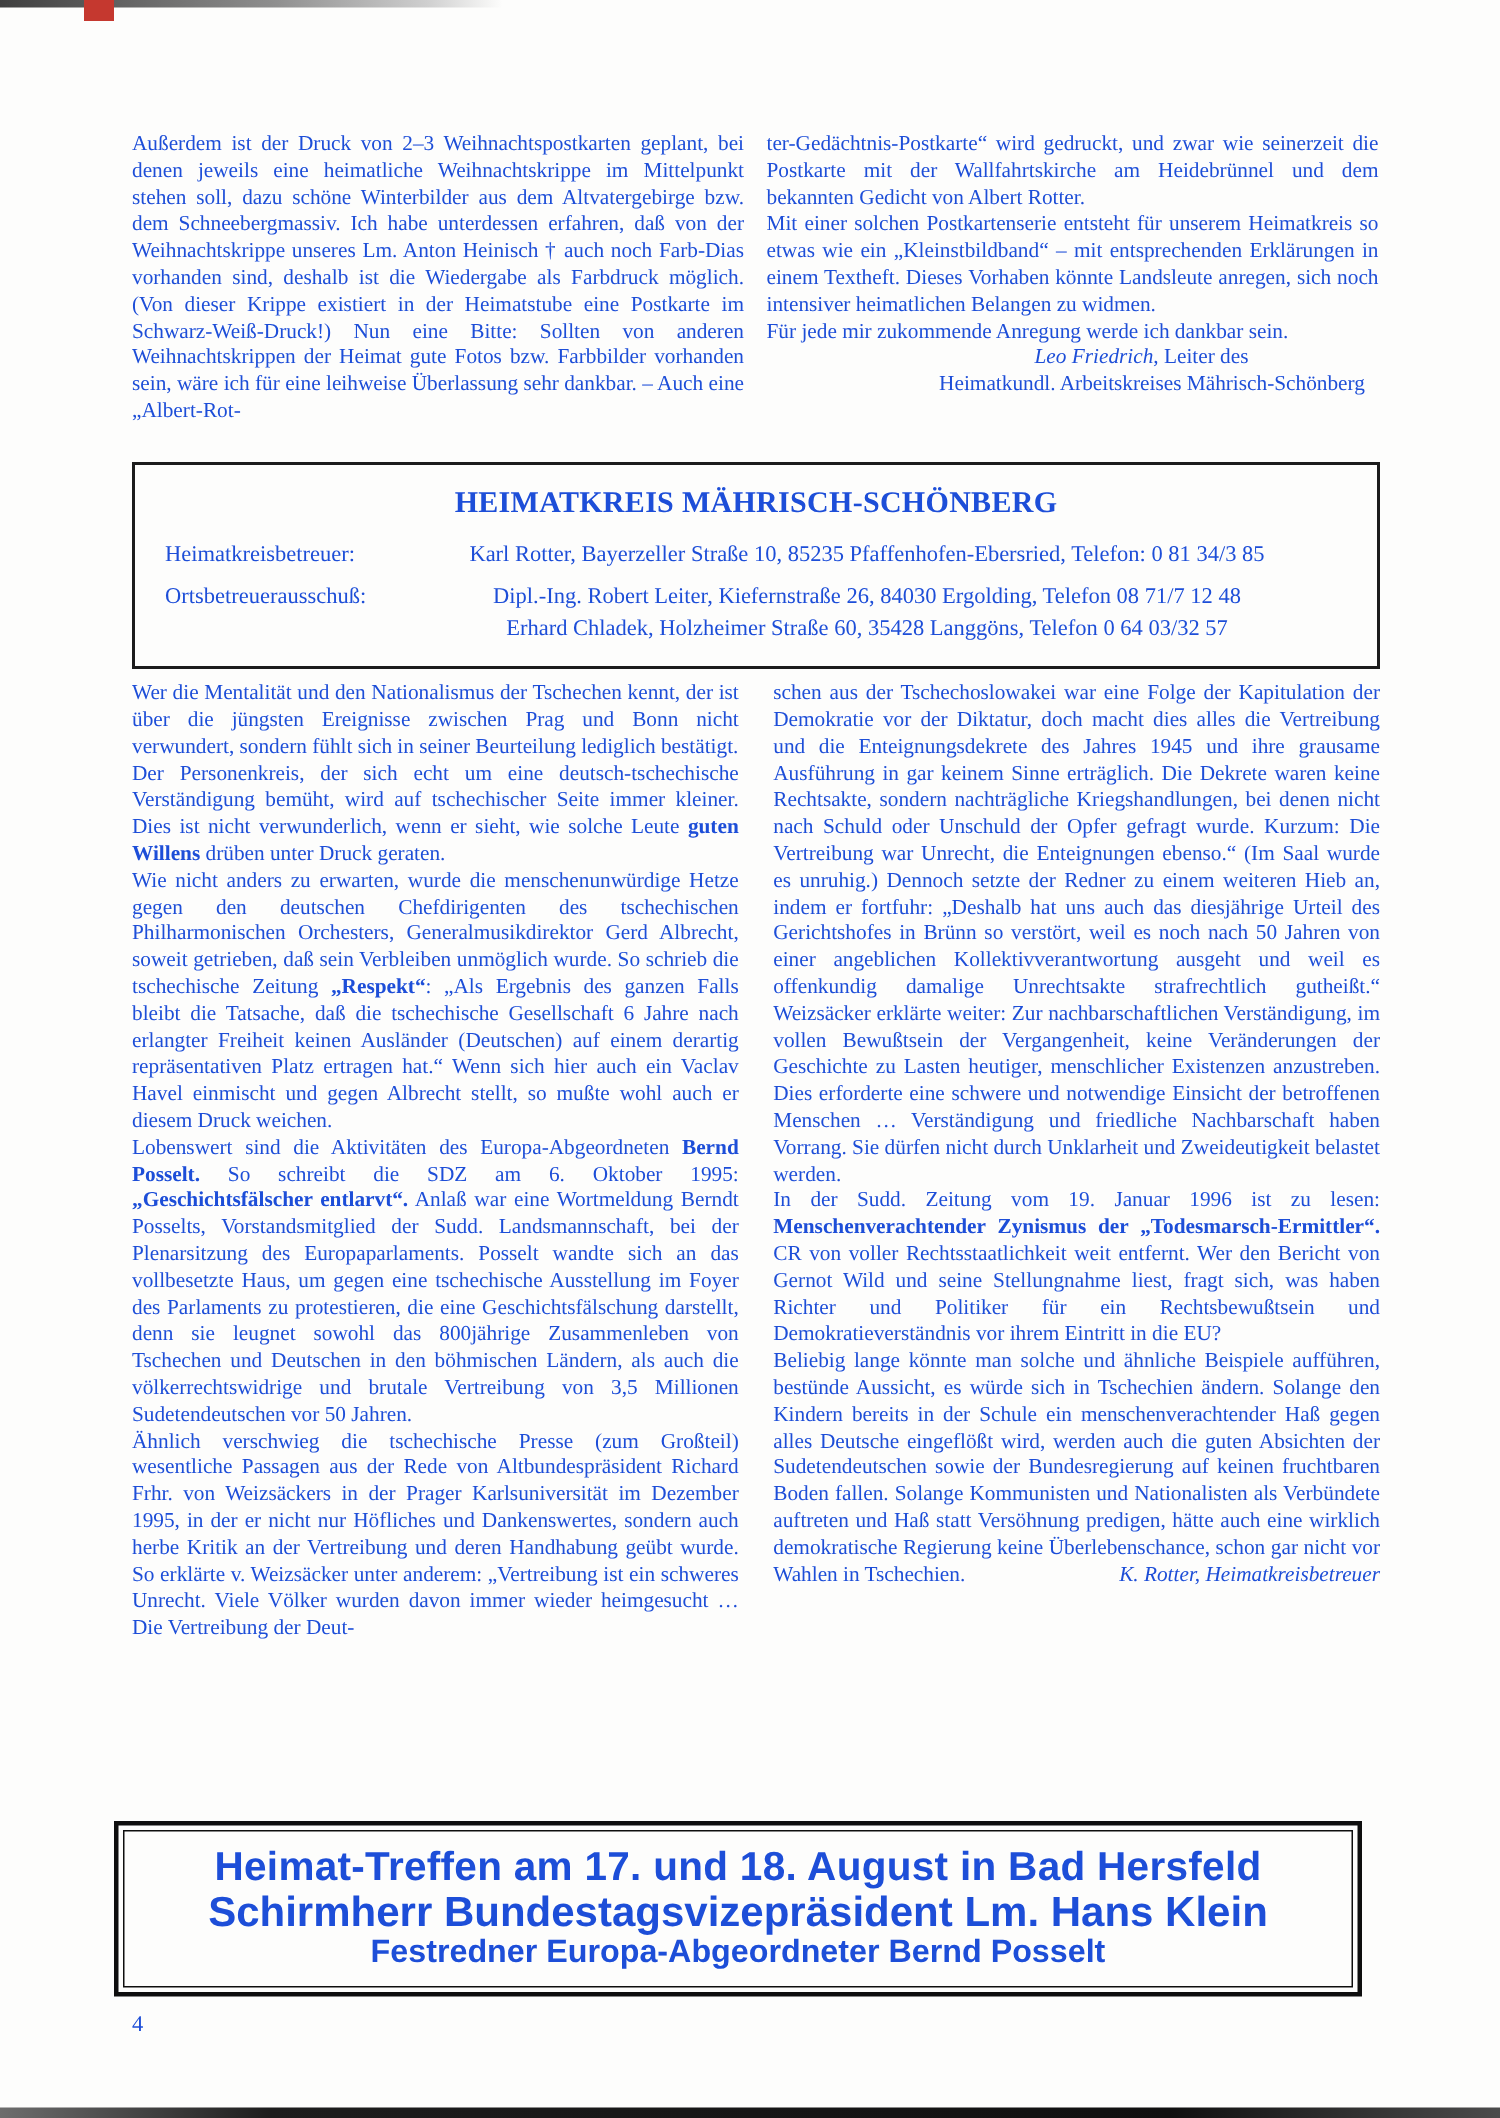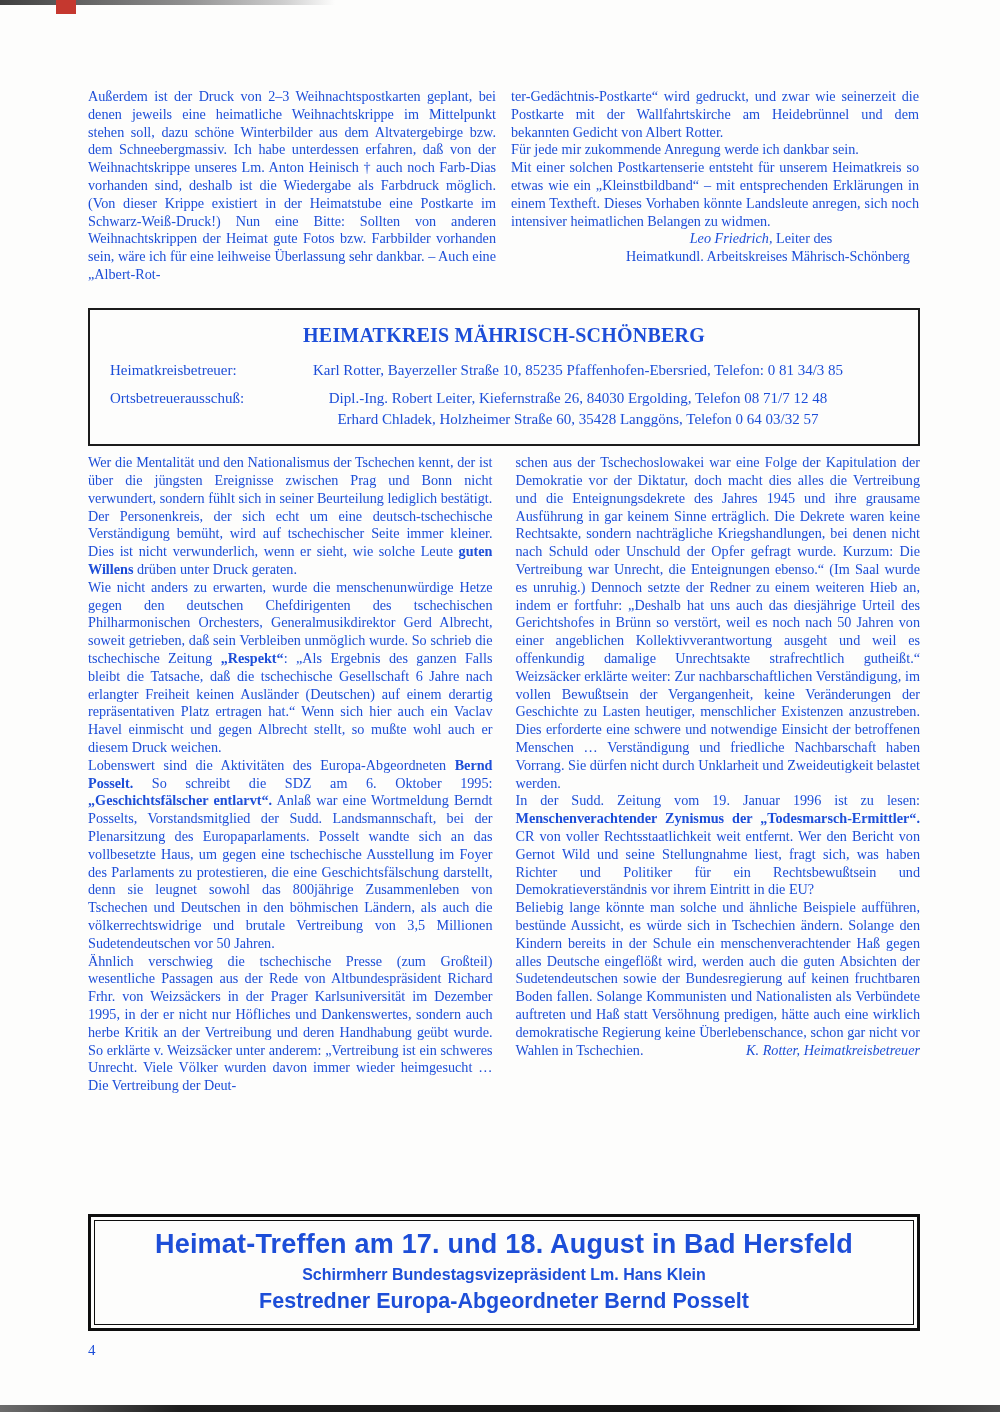--- a/index.html
+++ b/index.html
@@ -51,31 +51,31 @@
     font-size:20px;font-weight:bold;letter-spacing:.2px;
   }
   .box-row{display:flex;font-size:15px;line-height:20.5px;}
   .box-label{width:148px;flex:none;}
   .box-value{flex:1;text-align:center;}
   .group-gap{margin-top:8px;}
   
   .article{margin-top:8px;gap:23px;}
   
   .banner-outer{
-    position:absolute;left:88px;top:1214px;width:832px;
+    position:absolute;left:76px;top:1214px;width:832px;
     border:3px solid #0e0e0e;background:#fdfdfc;
     padding:3px;box-sizing:border-box;
   }
   .banner-inner{
     border:1.5px solid #0e0e0e;
     padding:7px 6px 9px 6px;text-align:center;
     font-family:"Liberation Sans","DejaVu Sans",sans-serif;font-weight:bold;
   }
   .banner-line1{font-size:27px;line-height:33px;letter-spacing:.2px;}
-  .banner-line2{font-size:16px;line-height:27px;}
+  .banner-line2{font-size:28px;line-height:27px;}
   .banner-line3{font-size:21.5px;line-height:27px;}
   .page-number{
     position:absolute;left:88px;top:1342px;
     font-size:15px;
   }
 </style>
 </head>
 <body>
 
 <div class="page">
@@ -84,22 +84,22 @@
   <div class="red-mark"></div>
 
   <div class="content">
 
     <section class="two-col top-section">
       <div class="col">
         <p><span>Außerdem ist der Druck von 2–3 Weihnachtspostkarten geplant, bei denen jeweils eine heimatliche Weihnachtskrippe im Mittelpunkt stehen soll, dazu schöne Winterbilder aus dem Altvatergebirge bzw. dem Schneebergmassiv. Ich habe unterdessen erfahren, daß von der Weihnachtskrippe unseres Lm. Anton Heinisch † auch noch Farb-Dias vorhanden sind, deshalb ist die Wiedergabe als Farbdruck möglich. (Von dieser Krippe existiert in der Heimatstube eine Postkarte im Schwarz-Weiß-Druck!) Nun eine Bitte: Sollten von anderen Weihnachtskrippen der Heimat gute Fotos bzw. Farbbilder vorhanden sein, wäre ich für eine leihweise Überlassung sehr dankbar. – Auch eine „Albert-Rot-</span></p>
       </div>
       <div class="col">
         <p><span>ter-Gedächtnis-Postkarte“ wird gedruckt, und zwar wie seinerzeit die Postkarte mit der Wallfahrtskirche am Heidebrünnel und dem bekannten Gedicht von Albert Rotter.</span></p>
+        <p><span>Mit einer solchen Postkartenserie entsteht für unserem Heimatkreis so etwas wie ein „Kleinstbildband“ – mit entsprechenden Erklärungen in einem Textheft. Dieses Vorhaben könnte Landsleute anregen, sich noch intensiver heimatlichen Belangen zu widmen.</span></p>
         <p><span>Für jede mir zukommende Anregung werde ich dankbar sein.</span></p>
-        <p><span>Mit einer solchen Postkartenserie entsteht für unserem Heimatkreis so etwas wie ein „Kleinstbildband“ – mit entsprechenden Erklärungen in einem Textheft. Dieses Vorhaben könnte Landsleute anregen, sich noch intensiver heimatlichen Belangen zu widmen.</span></p>
         <div class="signature-block">
           <p class="sig-line1"><span class="i">Leo Friedrich,</span><span> Leiter des</span></p>
           <p class="sig-line2">Heimatkundl. Arbeitskreises Mährisch-Schönberg</p>
         </div>
       </div>
     </section>
 
     <section class="info-box">
       <h1 class="box-title">HEIMATKREIS MÄHRISCH-SCHÖNBERG</h1>
       <div class="box-rows">

